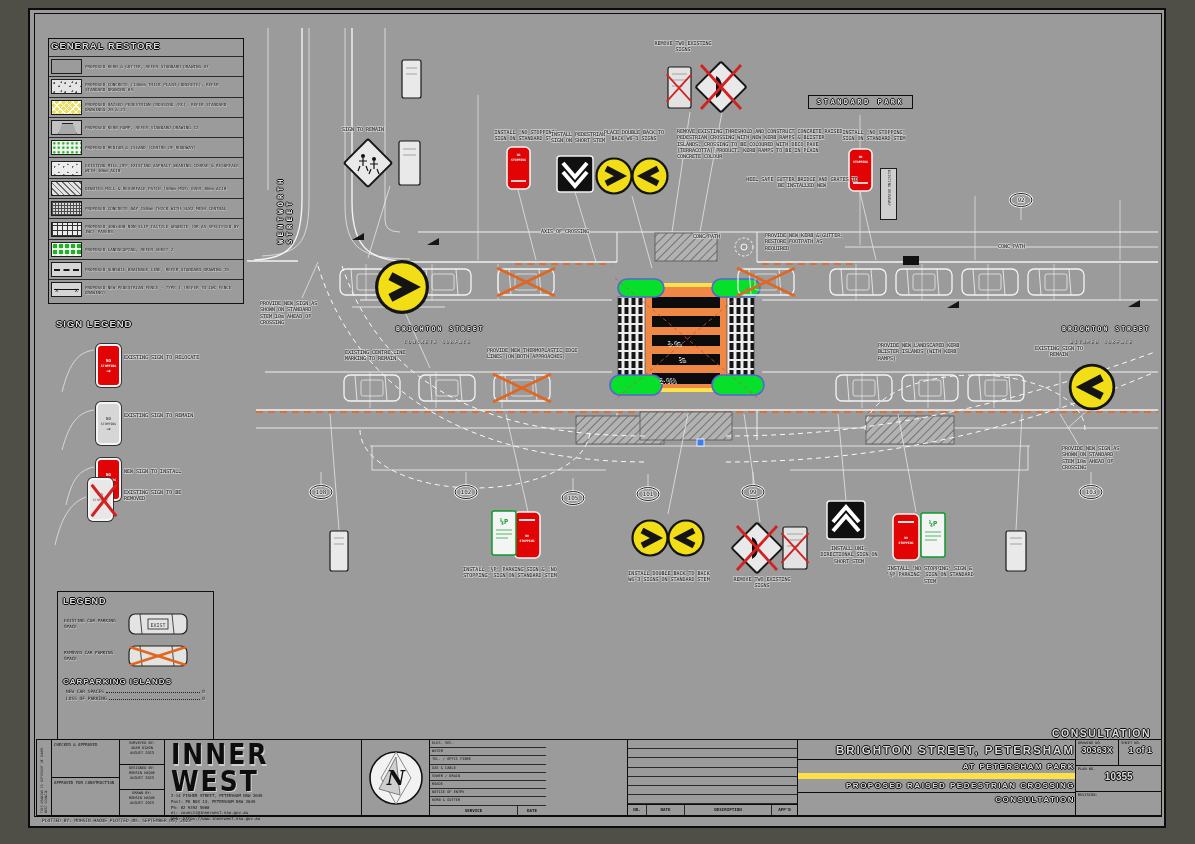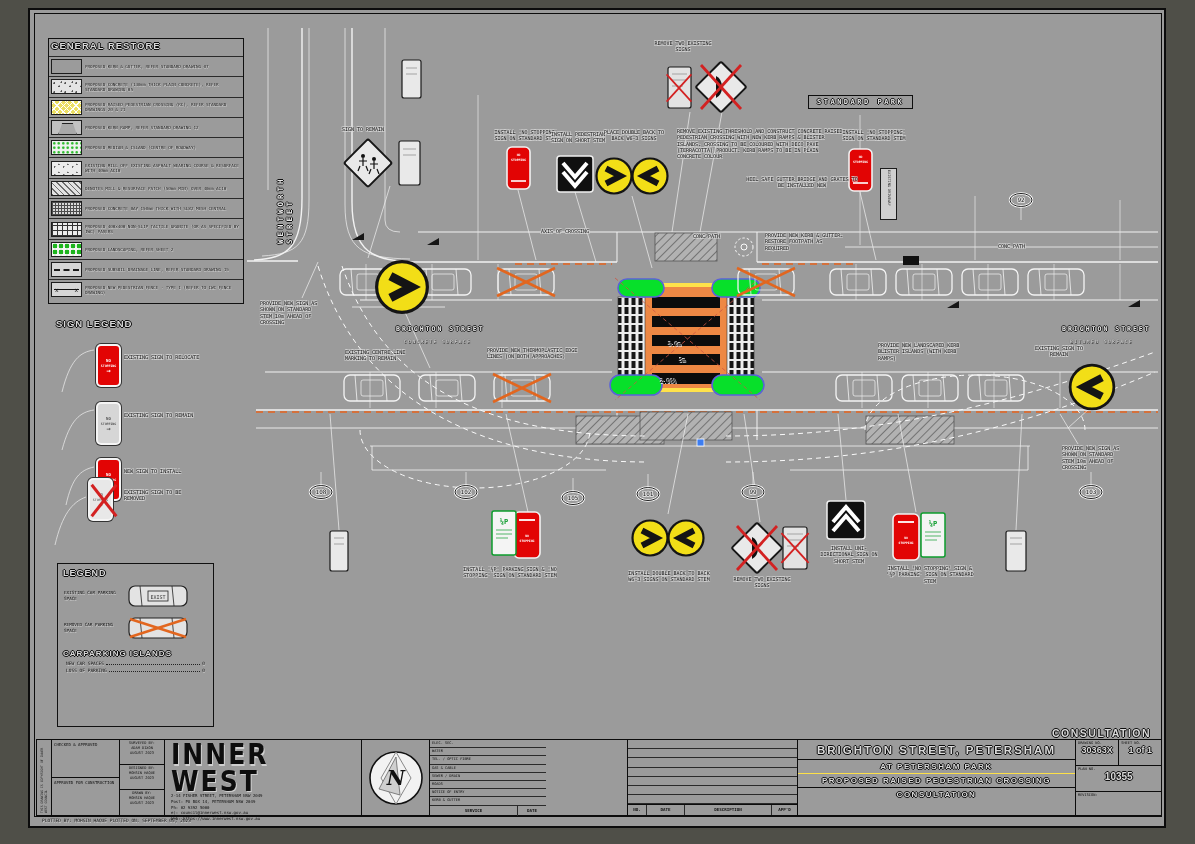--- a/index.html
+++ b/index.html
@@ -55,21 +55,21 @@
   .nsign .w1{font:700 4px "DejaVu Sans Mono",monospace;color:#fff;}
   .nsign .w2{font:700 3.2px "DejaVu Sans Mono",monospace;color:#fff;}
   .nsign .ar{font:700 7px "DejaVu Sans Mono",monospace;color:#fff;line-height:5px;}
   .nsign.grey{background:#d6d6d6;}
   .nsign.grey .w1,.nsign.grey .w2,.nsign.grey .ar{color:#555;}
   .nsign.removed{background:#e8e8e8;}
   .nsign.removed .w1,.nsign.removed .w2,.nsign.removed .ar{color:#777;}
   .rx1,.rx2{position:absolute;left:-6px;top:19px;width:40px;height:3px;background:#d32121;}
   .rx1{transform:rotate(52deg);} .rx2{transform:rotate(-52deg);}
   
-  .plegend{position:absolute;left:57px;top:563px;width:157px;height:164px;background:#9b9b9b;border:1.5px solid #101010;box-sizing:border-box;}
+  .plegend{position:absolute;left:57px;top:591px;width:157px;height:164px;background:#9b9b9b;border:1.5px solid #101010;box-sizing:border-box;}
   .pl-title{font:700 9px "Liberation Sans",sans-serif;letter-spacing:1px;padding:4px 5px 0;}
   .pl-row{display:flex;align-items:center;padding:4px 4px 0 6px;}
   .pl-lab{width:62px;font:400 4.3px/1.3 "DejaVu Sans Mono",monospace;color:#131313;text-shadow:.5px .5px 0 #cfcfcf;}
   .pl-rep{font:700 8px "Liberation Sans",sans-serif;letter-spacing:1px;padding:7px 5px 2px;}
   .rep-line{display:flex;align-items:baseline;padding:1px 8px;font:400 4.5px "DejaVu Sans Mono",monospace;color:#131313;text-shadow:.5px .5px 0 #cfcfcf;}
   .rep-dots{flex:1;border-bottom:1px dotted #222;margin:0 2px;}
   
   .tblock{position:absolute;left:36px;top:739px;width:1126px;height:77px;background:#9b9b9b;border:1.5px solid #0c0c0c;box-sizing:border-box;font-family:"DejaVu Sans Mono",monospace;}
   .tb{position:absolute;box-sizing:border-box;border-left:1px solid #0c0c0c;height:100%;top:0;}
   .tb-strip{left:0;width:14px;border-left:none;}
@@ -94,23 +94,23 @@
   .tb-scale .l2{font-size:6px;font-weight:700;padding:1px 0 3px;border-bottom:1px solid #2a2a2a;}
   .tb-scale .l3{font-size:4.5px;padding-top:4px;}
   .tb-scale .l4{font:700 11px "Liberation Sans",sans-serif;letter-spacing:1px;padding-top:2px;}
   .tb-rev{left:590px;width:170px;}
   .rev-lines{position:absolute;left:0;right:0;top:0;height:66px;
      background:repeating-linear-gradient(180deg,transparent 0 8.2px,#2a2a2a 8.2px 9.2px);}
   .rev-head{position:absolute;left:0;right:0;bottom:0;height:10px;display:flex;font-size:4.2px;font-weight:700;color:#111;border-top:1px solid #0c0c0c;}
   .rev-head div{border-left:1px solid #2a2a2a;text-align:center;padding-top:2px;box-sizing:border-box;}
   .rev-head div:first-child{border-left:none;width:18px;}
   .rev-head .d2{width:38px;} .rev-head .d3{flex:1;} .rev-head .d4{width:26px;}
-  .tb-title{left:760px;width:278px;text-align:center;}
+  .tb-title{left:760px;width:278px;text-align:right;}
   .tt1{font:700 11.5px "Liberation Sans",sans-serif;letter-spacing:2px;padding-top:4px;border-bottom:1px solid #0c0c0c;padding-bottom:3px;}
-  .tt2{font:700 8px "Liberation Sans",sans-serif;letter-spacing:1.5px;padding:2px 0;border-bottom:1px solid #fde047;}
+  .tt2{font:700 8px "Liberation Sans",sans-serif;letter-spacing:1.5px;padding:2px 0;border-bottom:6px solid #fde047;}
   .tt3{font:700 8px "Liberation Sans",sans-serif;letter-spacing:1.5px;padding:2px 0;border-bottom:1px solid #0c0c0c;}
   .tt4{font:700 8px "Liberation Sans",sans-serif;letter-spacing:1.5px;padding:2px 0;}
   .tb-nums{left:1038px;width:86.5px;border-left:1px solid #0c0c0c;}
   .num-r1{height:26px;display:flex;border-bottom:1px solid #0c0c0c;box-sizing:border-box;}
   .num-r1 .half2{flex:1;border-left:1px solid #0c0c0c;box-sizing:border-box;}
   .num-lab{font-size:3.6px;color:#111;padding:1px 2px 0;}
   .num-val{font:700 9px "Liberation Sans",sans-serif;text-align:center;}
   .num-r2{height:26px;border-bottom:1px solid #0c0c0c;box-sizing:border-box;}
   .num-r2 .num-val{font-size:10px;}
   .num-r3{height:23px;box-sizing:border-box;}

